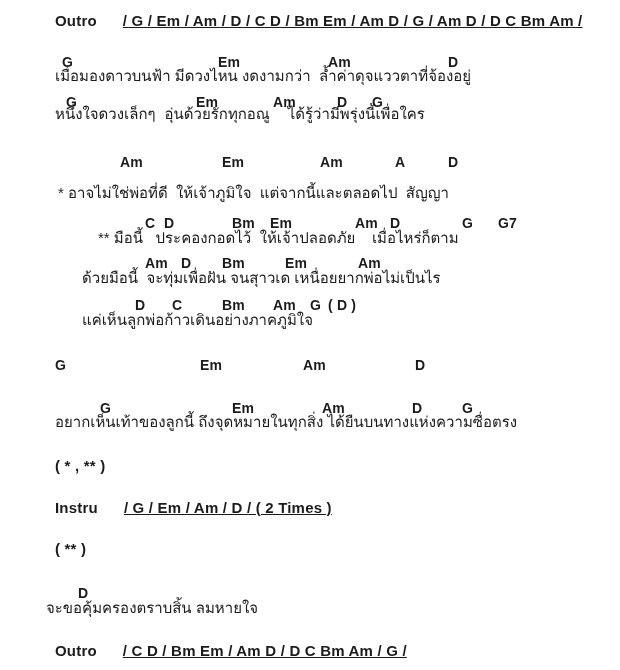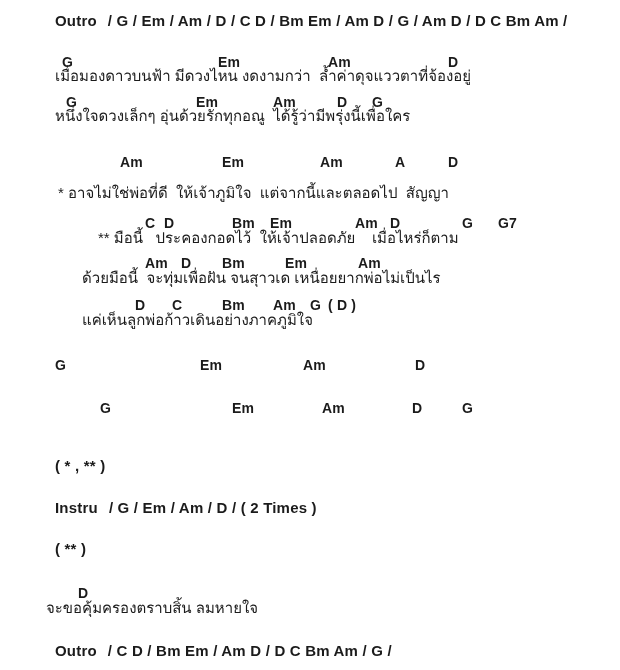--- a/index.html
+++ b/index.html
@@ -41,42 +41,44 @@
   }
   .line.section, .line.marker {
     font-weight: bold;
     font-size: 15px;
     letter-spacing: 0.2px;
   }
   .section-label {
     font-weight: bold;
   }
   .section-prog {
-    margin-left: 11px;
+    margin-left: 26px;
     font-weight: bold;
+    text-decoration: underline;
   }
 </style>
 </head>
 <body>
 
 <div class="sheet">
     <div class="line section" style="top: 11px; left: 55px;"><span class="section-label">Outro</span><span class="section-prog">/ G / Em / Am / D / C D / Bm Em / Am D / G / Am D / D C Bm Am /</span></div>
     <div class="line chords" style="top: 52px;"><span class="chord" style="left: 62px;">G</span><span class="chord" style="left: 218px;">Em</span><span class="chord" style="left: 328px;">Am</span><span class="chord" style="left: 448px;">D</span></div>
     <div class="line lyric" style="top: 64px; left: 55px;">เมื่อมองดาวบนฟ้า มีดวงไหน งดงามกว่า  ล้ำค่าดุจแววตาที่จ้องอยู่</div>
     <div class="line chords" style="top: 92px;"><span class="chord" style="left: 66px;">G</span><span class="chord" style="left: 196px;">Em</span><span class="chord" style="left: 273px;">Am</span><span class="chord" style="left: 337px;">D</span><span class="chord" style="left: 372px;">G</span></div>
-    <div class="line lyric" style="top: 104px; left: 55px;">หนึ่งใจดวงเล็กๆ อุ่นด้วยรักทุกอณู  ได้รู้ว่ามีพรุ่งนี้เพื่อใคร</div>
+    <div class="line lyric" style="top: 104px; left: 55px; font-family: Liberation Mono, monospace;">หนึ่งใจดวงเล็กๆ อุ่นด้วยรักทุกอณู  ได้รู้ว่ามีพรุ่งนี้เพื่อใคร</div>
     <div class="line chords" style="top: 152px;"><span class="chord" style="left: 120px;">Am</span><span class="chord" style="left: 222px;">Em</span><span class="chord" style="left: 320px;">Am</span><span class="chord" style="left: 395px;">A</span><span class="chord" style="left: 448px;">D</span></div>
     <div class="line lyric" style="top: 181px; left: 58px;">* อาจไม่ใช่พ่อที่ดี  ให้เจ้าภูมิใจ  แต่จากนี้และตลอดไป  สัญญา</div>
     <div class="line chords" style="top: 213px;"><span class="chord" style="left: 145px;">C</span><span class="chord" style="left: 164px;">D</span><span class="chord" style="left: 232px;">Bm</span><span class="chord" style="left: 270px;">Em</span><span class="chord" style="left: 355px;">Am</span><span class="chord" style="left: 390px;">D</span><span class="chord" style="left: 462px;">G</span><span class="chord" style="left: 498px;">G7</span></div>
     <div class="line lyric" style="top: 226px; left: 98px;">** มือนี้   ประคองกอดไว้  ให้เจ้าปลอดภัย    เมื่อไหร่ก็ตาม</div>
     <div class="line chords" style="top: 253px;"><span class="chord" style="left: 145px;">Am</span><span class="chord" style="left: 181px;">D</span><span class="chord" style="left: 222px;">Bm</span><span class="chord" style="left: 285px;">Em</span><span class="chord" style="left: 358px;">Am</span></div>
     <div class="line lyric" style="top: 266px; left: 82px;">ด้วยมือนี้  จะทุ่มเพื่อฝัน จนสุาวเด เหนื่อยยากพ่อไม่เป็นไร</div>
     <div class="line chords" style="top: 295px;"><span class="chord" style="left: 135px;">D</span><span class="chord" style="left: 172px;">C</span><span class="chord" style="left: 222px;">Bm</span><span class="chord" style="left: 273px;">Am</span><span class="chord" style="left: 310px;">G</span><span class="chord" style="left: 328px;">( D )</span></div>
     <div class="line lyric" style="top: 308px; left: 82px;">แค่เห็นลูกพ่อก้าวเดินอย่างภาคภูมิใจ</div>
     <div class="line chords" style="top: 355px;"><span class="chord" style="left: 55px;">G</span><span class="chord" style="left: 200px;">Em</span><span class="chord" style="left: 303px;">Am</span><span class="chord" style="left: 415px;">D</span></div>
     <div class="line chords" style="top: 398px;"><span class="chord" style="left: 100px;">G</span><span class="chord" style="left: 232px;">Em</span><span class="chord" style="left: 322px;">Am</span><span class="chord" style="left: 412px;">D</span><span class="chord" style="left: 462px;">G</span></div>
+    <div class="line lyric" style="top: 410px; left: 55px;">อยากเห็นเท้าของลูกนี้ ถึงจุดหมายในทุกสิ่ง ได้ยืนบนทางแห่งความซื่อตรง</div>
     <div class="line marker" style="top: 456px; left: 55px;">( * , ** )</div>
     <div class="line section" style="top: 498px; left: 55px;"><span class="section-label">Instru</span><span class="section-prog">/ G / Em / Am / D / ( 2 Times )</span></div>
     <div class="line marker" style="top: 539px; left: 55px;">( ** )</div>
     <div class="line chords" style="top: 583px;"><span class="chord" style="left: 78px;">D</span></div>
     <div class="line lyric" style="top: 596px; left: 46px;">จะขอคุ้มครองตราบสิ้น ลมหายใจ</div>
     <div class="line section" style="top: 641px; left: 55px;"><span class="section-label">Outro</span><span class="section-prog">/ C D / Bm Em / Am D / D C Bm Am / G /</span></div>
   </div>
 
 </body></html>

